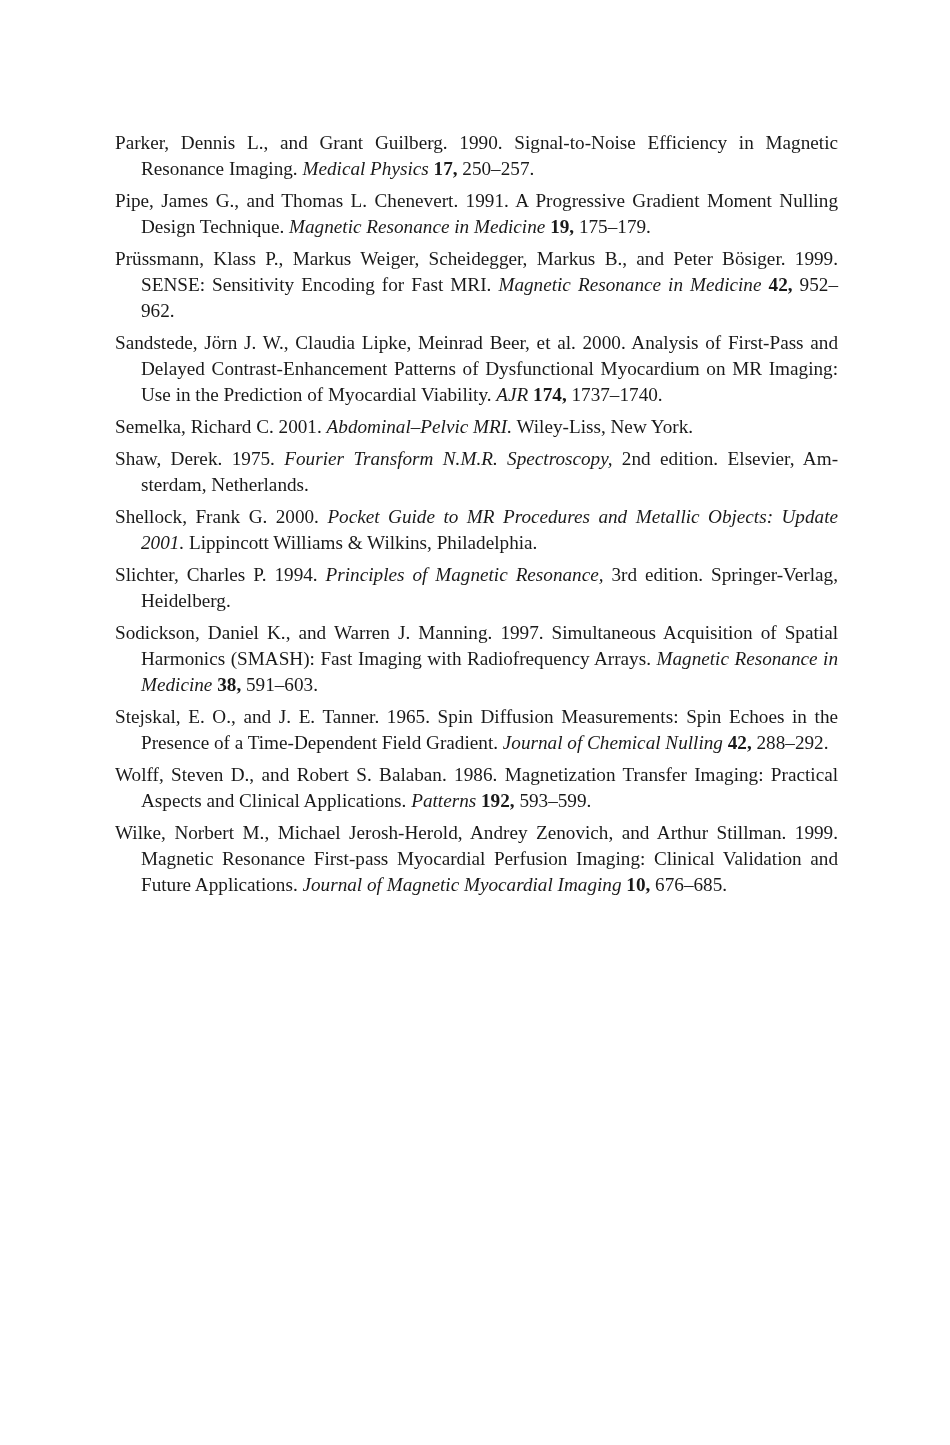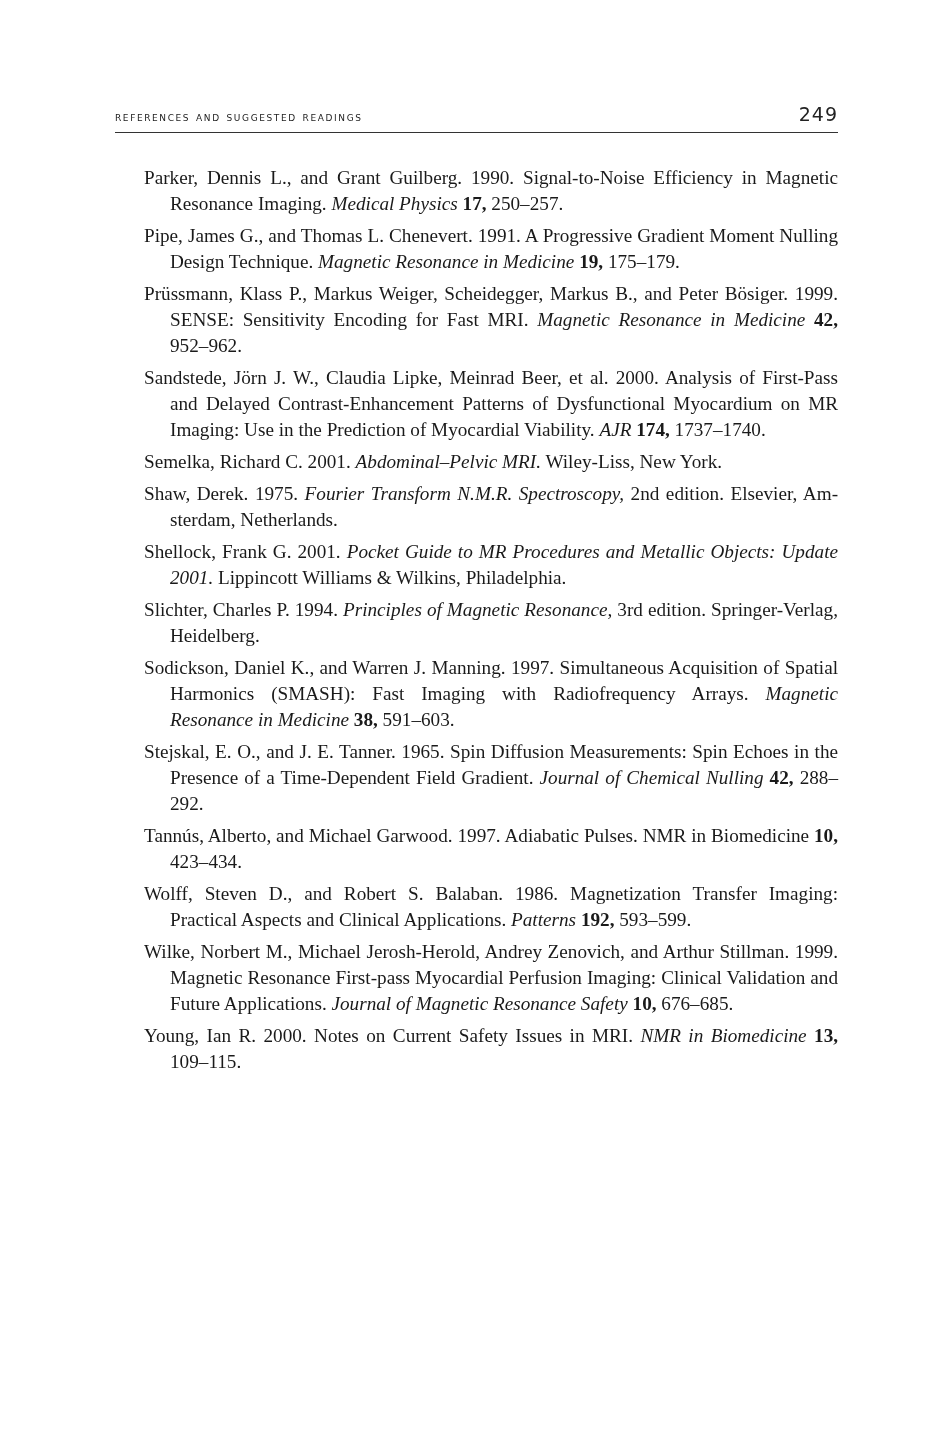--- a/index.html
+++ b/index.html
@@ -3,42 +3,36 @@
 <meta charset="utf-8">
 <style>
   html, body { margin: 0; padding: 0; background: #ffffff; }
   body { width: 950px; height: 1445px; position: relative; overflow: hidden; color: #1a1a1a; }
   .page { position: absolute; left: 115px; top: 98px; width: 723px; }
   .running-head { display: flex; justify-content: space-between; align-items: flex-end; height: 26px; padding-bottom: 8px; border-bottom: 1.3px solid #333; }
   .head-title { font-family: "DejaVu Sans", sans-serif; font-size: 13.5px; letter-spacing: 1.6px; font-variant: small-caps; text-transform: lowercase; color: #222; line-height: 1; padding-bottom: 1px; }
   .head-title::first-letter { }
   .page-num { font-family: "DejaVu Sans", sans-serif; font-size: 19px; letter-spacing: 1px; color: #222; line-height: 1; }
   .refs { list-style: none; margin: 0; padding: 0; margin-top: 32px; }
-  .ref { font-family: "Liberation Serif", serif; font-size: 19.2px; line-height: 26px; text-align: justify; padding-left: 26px; text-indent: -26px; margin-bottom: 6px; hyphens: manual; margin-left: 29px; }
+  .ref { font-family: "Liberation Serif", serif; font-size: 19.2px; line-height: 26px; text-align: justify; padding-left: 26px; text-indent: -26px; margin-bottom: 6px; hyphens: manual; }
   .ref i { font-style: italic; }
   .ref b { font-weight: bold; }
 </style>
 </head>
 <body>
 
 <div class="page">
-  <div class="running-head">
-    <span class="head-title">References and Suggested Readings</span>
-    <span class="page-num">249</span>
-  </div>
 
   <ul class="refs">
     <li class="ref"><span>Parker, Dennis L., and Grant Guilberg. 1990. Signal-to-Noise Efficiency in Magnetic Resonance Imaging. </span><i>Medical Physics</i><span> </span><b>17,</b><span> 250–257.</span></li>
     <li class="ref"><span>Pipe, James G., and Thomas L. Chenevert. 1991. A Progressive Gradient Moment Nulling Design Technique. </span><i>Magnetic Resonance in Medicine</i><span> </span><b>19,</b><span> 175–179.</span></li>
     <li class="ref"><span>Prüssmann, Klass P., Markus Weiger, Scheidegger, Markus B., and Peter Bösiger. 1999. SENSE: Sensitivity Encoding for Fast MRI. </span><i>Magnetic Resonance in Medicine</i><span> </span><b>42,</b><span> 952–962.</span></li>
     <li class="ref"><span>Sandstede, Jörn J. W., Claudia Lipke, Meinrad Beer, et al. 2000. Analysis of First-Pass and Delayed Contrast-Enhancement Patterns of Dysfunctional Myocardium on MR Imaging: Use in the Prediction of Myocardial Viability. </span><i>AJR</i><span> </span><b>174,</b><span> 1737–1740.</span></li>
     <li class="ref"><span>Semelka, Richard C. 2001. </span><i>Abdominal–Pelvic MRI.</i><span> Wiley-Liss, New York.</span><b></b><span></span></li>
     <li class="ref"><span>Shaw, Derek. 1975. </span><i>Fourier Transform N.M.R. Spectroscopy,</i><span> 2nd edition. Elsevier, Am­sterdam, Netherlands.</span><b></b><span></span></li>
-    <li class="ref"><span>Shellock, Frank G. 2001. </span><i>Pocket Guide to MR Procedures and Metallic Objects: Update 2001.</i><span> Lippincott Williams &amp; Wilkins, Philadelphia.</span><b></b><span></span></li>
+    <li class="ref"><span>Shellock, Frank G. 2000. </span><i>Pocket Guide to MR Procedures and Metallic Objects: Update 2001.</i><span> Lippincott Williams &amp; Wilkins, Philadelphia.</span><b></b><span></span></li>
     <li class="ref"><span>Slichter, Charles P. 1994. </span><i>Principles of Magnetic Resonance,</i><span> 3rd edition. Springer-Ver­lag, Heidelberg.</span><b></b><span></span></li>
     <li class="ref"><span>Sodickson, Daniel K., and Warren J. Manning. 1997. Simultaneous Acquisition of Spatial Harmonics (SMASH): Fast Imaging with Radiofrequency Arrays. </span><i>Magnet­ic Resonance in Medicine</i><span> </span><b>38,</b><span> 591–603.</span></li>
     <li class="ref"><span>Stejskal, E. O., and J. E. Tanner. 1965. Spin Diffusion Measurements: Spin Echoes in the Presence of a Time-Dependent Field Gradient. </span><i>Journal of Chemical Nulling</i><span> </span><b>42,</b><span> 288–292.</span></li>
-    <li class="ref"><span>Tannús, Alberto, and Michael Garwood. 1997. Adiabatic Pulses. NMR in Biomedi­cine </span><i></i><span></span><b>10,</b><span> 423–434.</span></li>
     <li class="ref"><span>Wolff, Steven D., and Robert S. Balaban. 1986. Magnetization Transfer Imaging: Practical Aspects and Clinical Applications. </span><i>Patterns</i><span> </span><b>192,</b><span> 593–599.</span></li>
-    <li class="ref"><span>Wilke, Norbert M., Michael Jerosh-Herold, Andrey Zenovich, and Arthur Stillman. 1999. Magnetic Resonance First-pass Myocardial Perfusion Imaging: Clinical Val­idation and Future Applications. </span><i>Journal of Magnetic Resonance Safety</i><span> </span><b>10,</b><span> 676–685.</span></li>
-    <li class="ref"><span>Young, Ian R. 2000. Notes on Current Safety Issues in MRI. </span><i>NMR in Biomedicine</i><span> </span><b>13,</b><span> 109–115.</span></li>
+    <li class="ref"><span>Wilke, Norbert M., Michael Jerosh-Herold, Andrey Zenovich, and Arthur Stillman. 1999. Magnetic Resonance First-pass Myocardial Perfusion Imaging: Clinical Val­idation and Future Applications. </span><i>Journal of Magnetic Myocardial Imaging</i><span> </span><b>10,</b><span> 676–685.</span></li>
   </ul>
 </div>
 
 </body></html>

